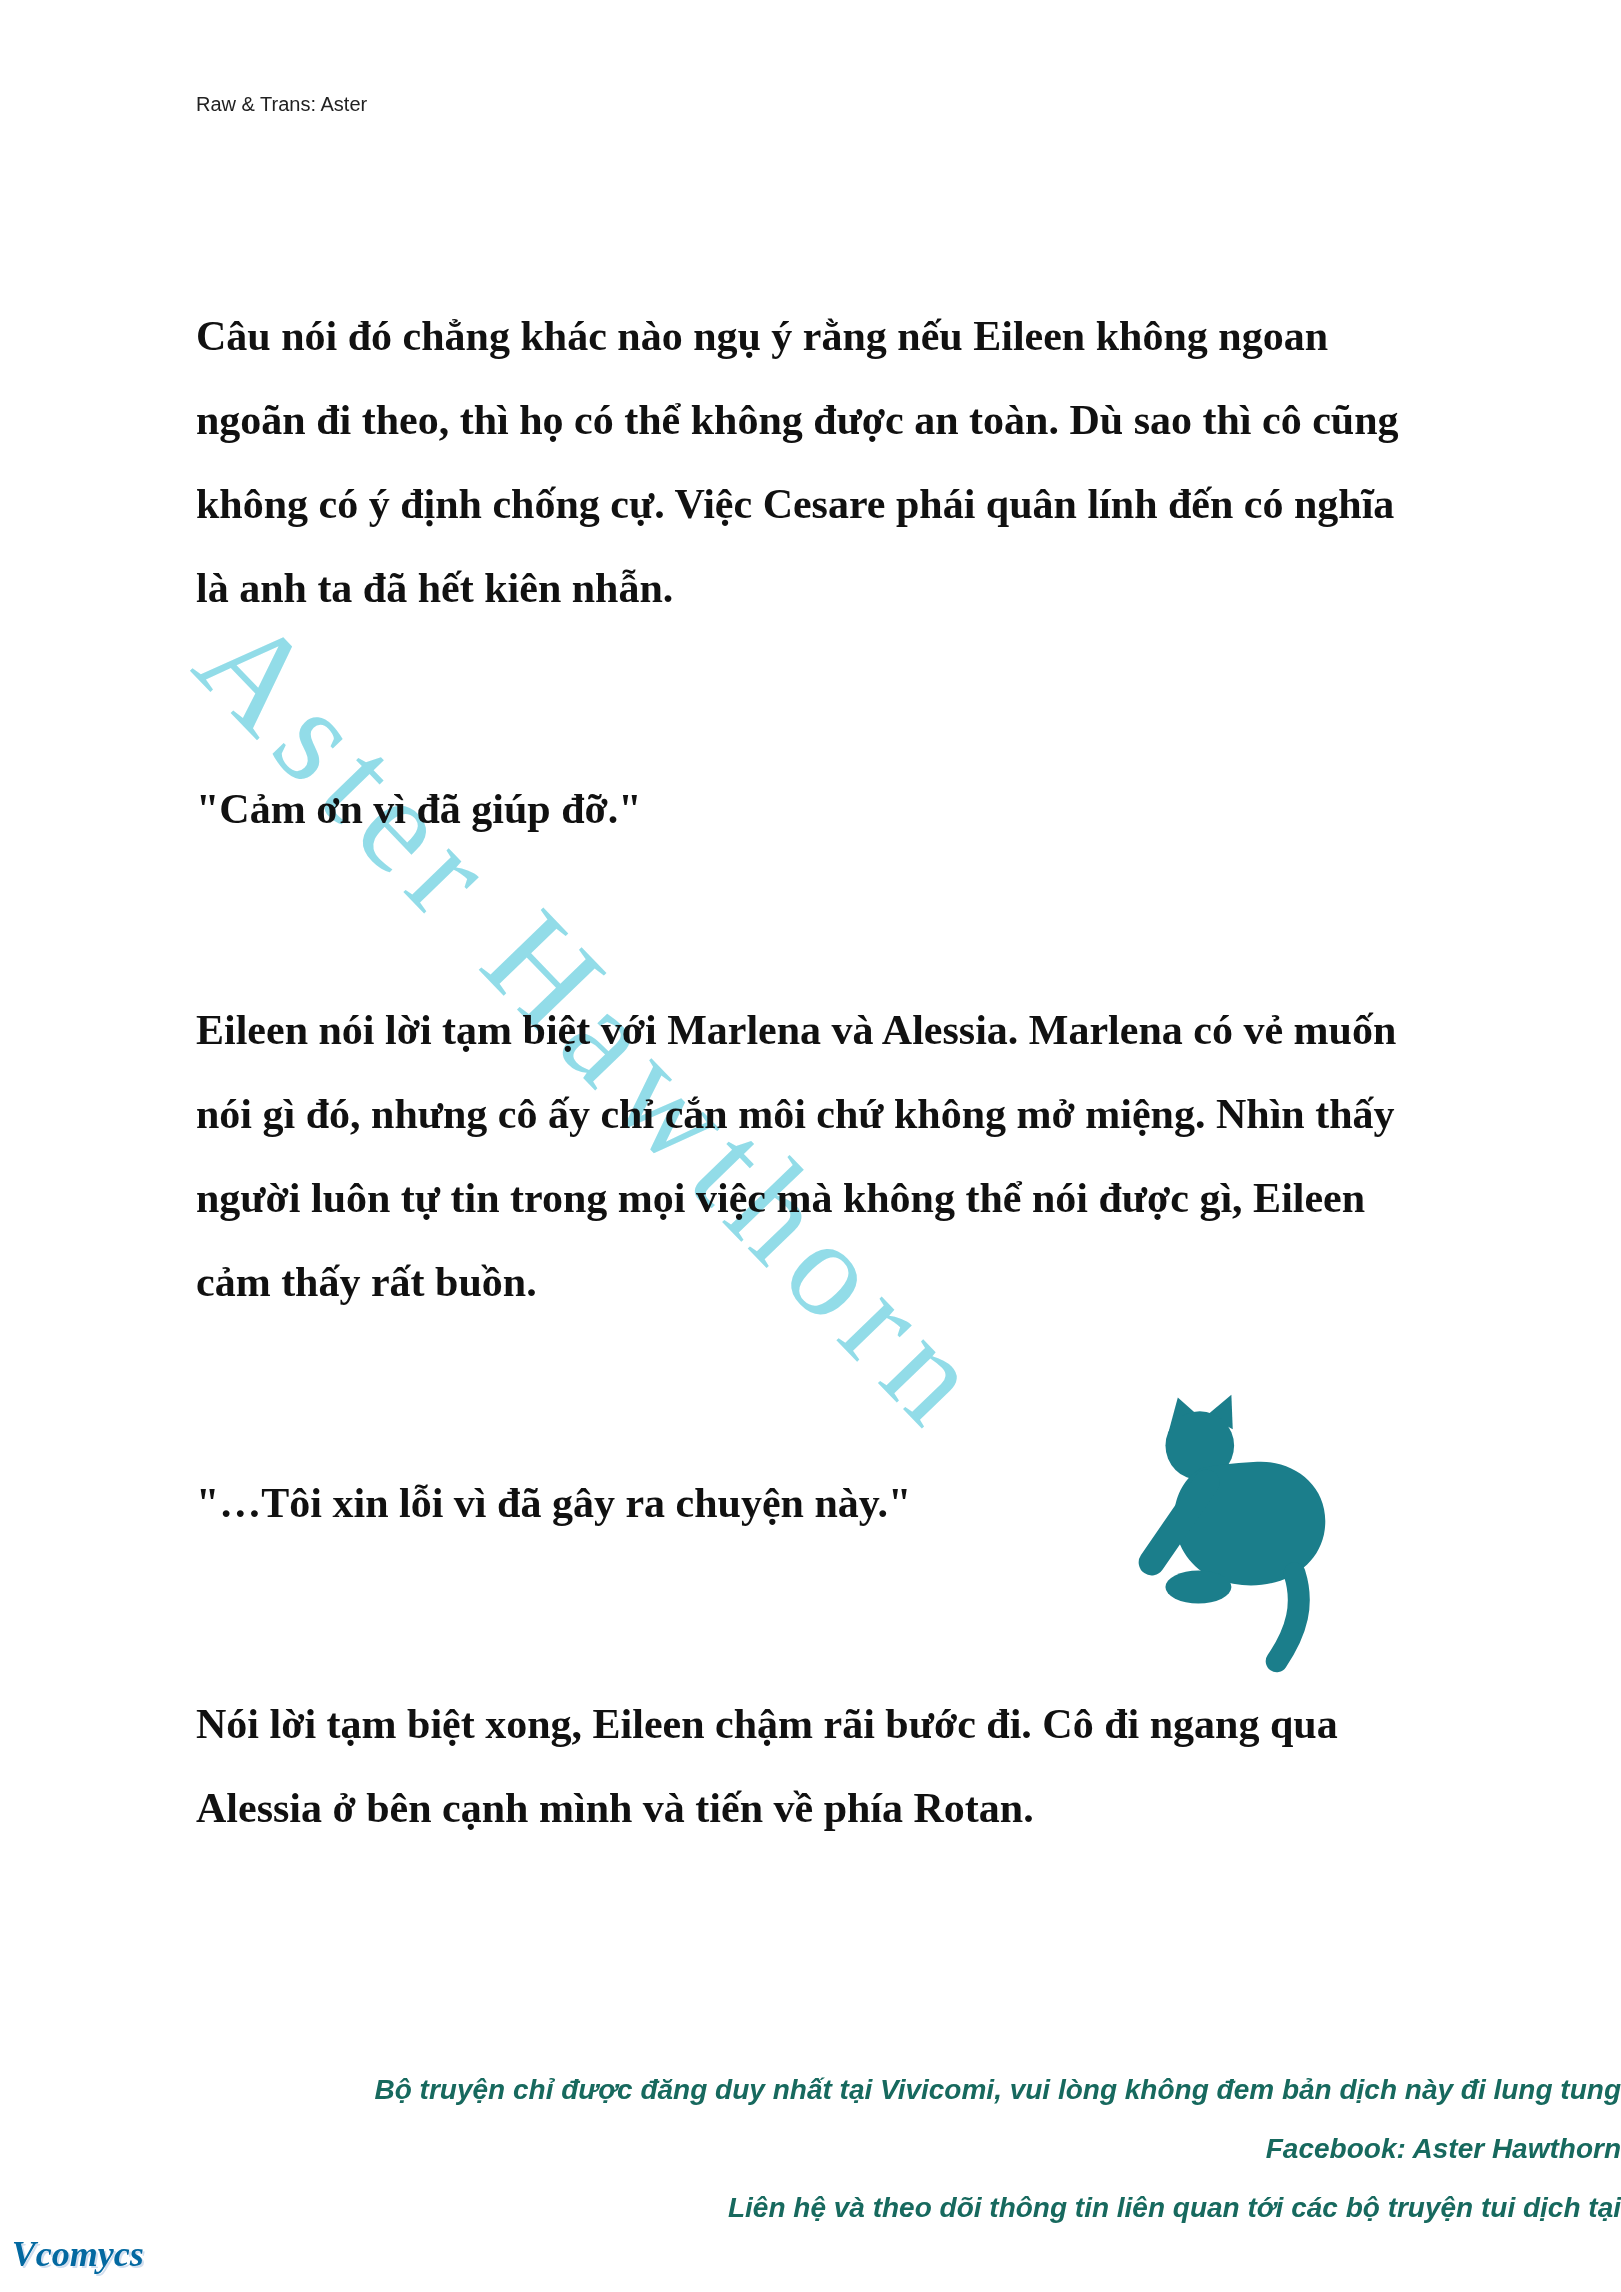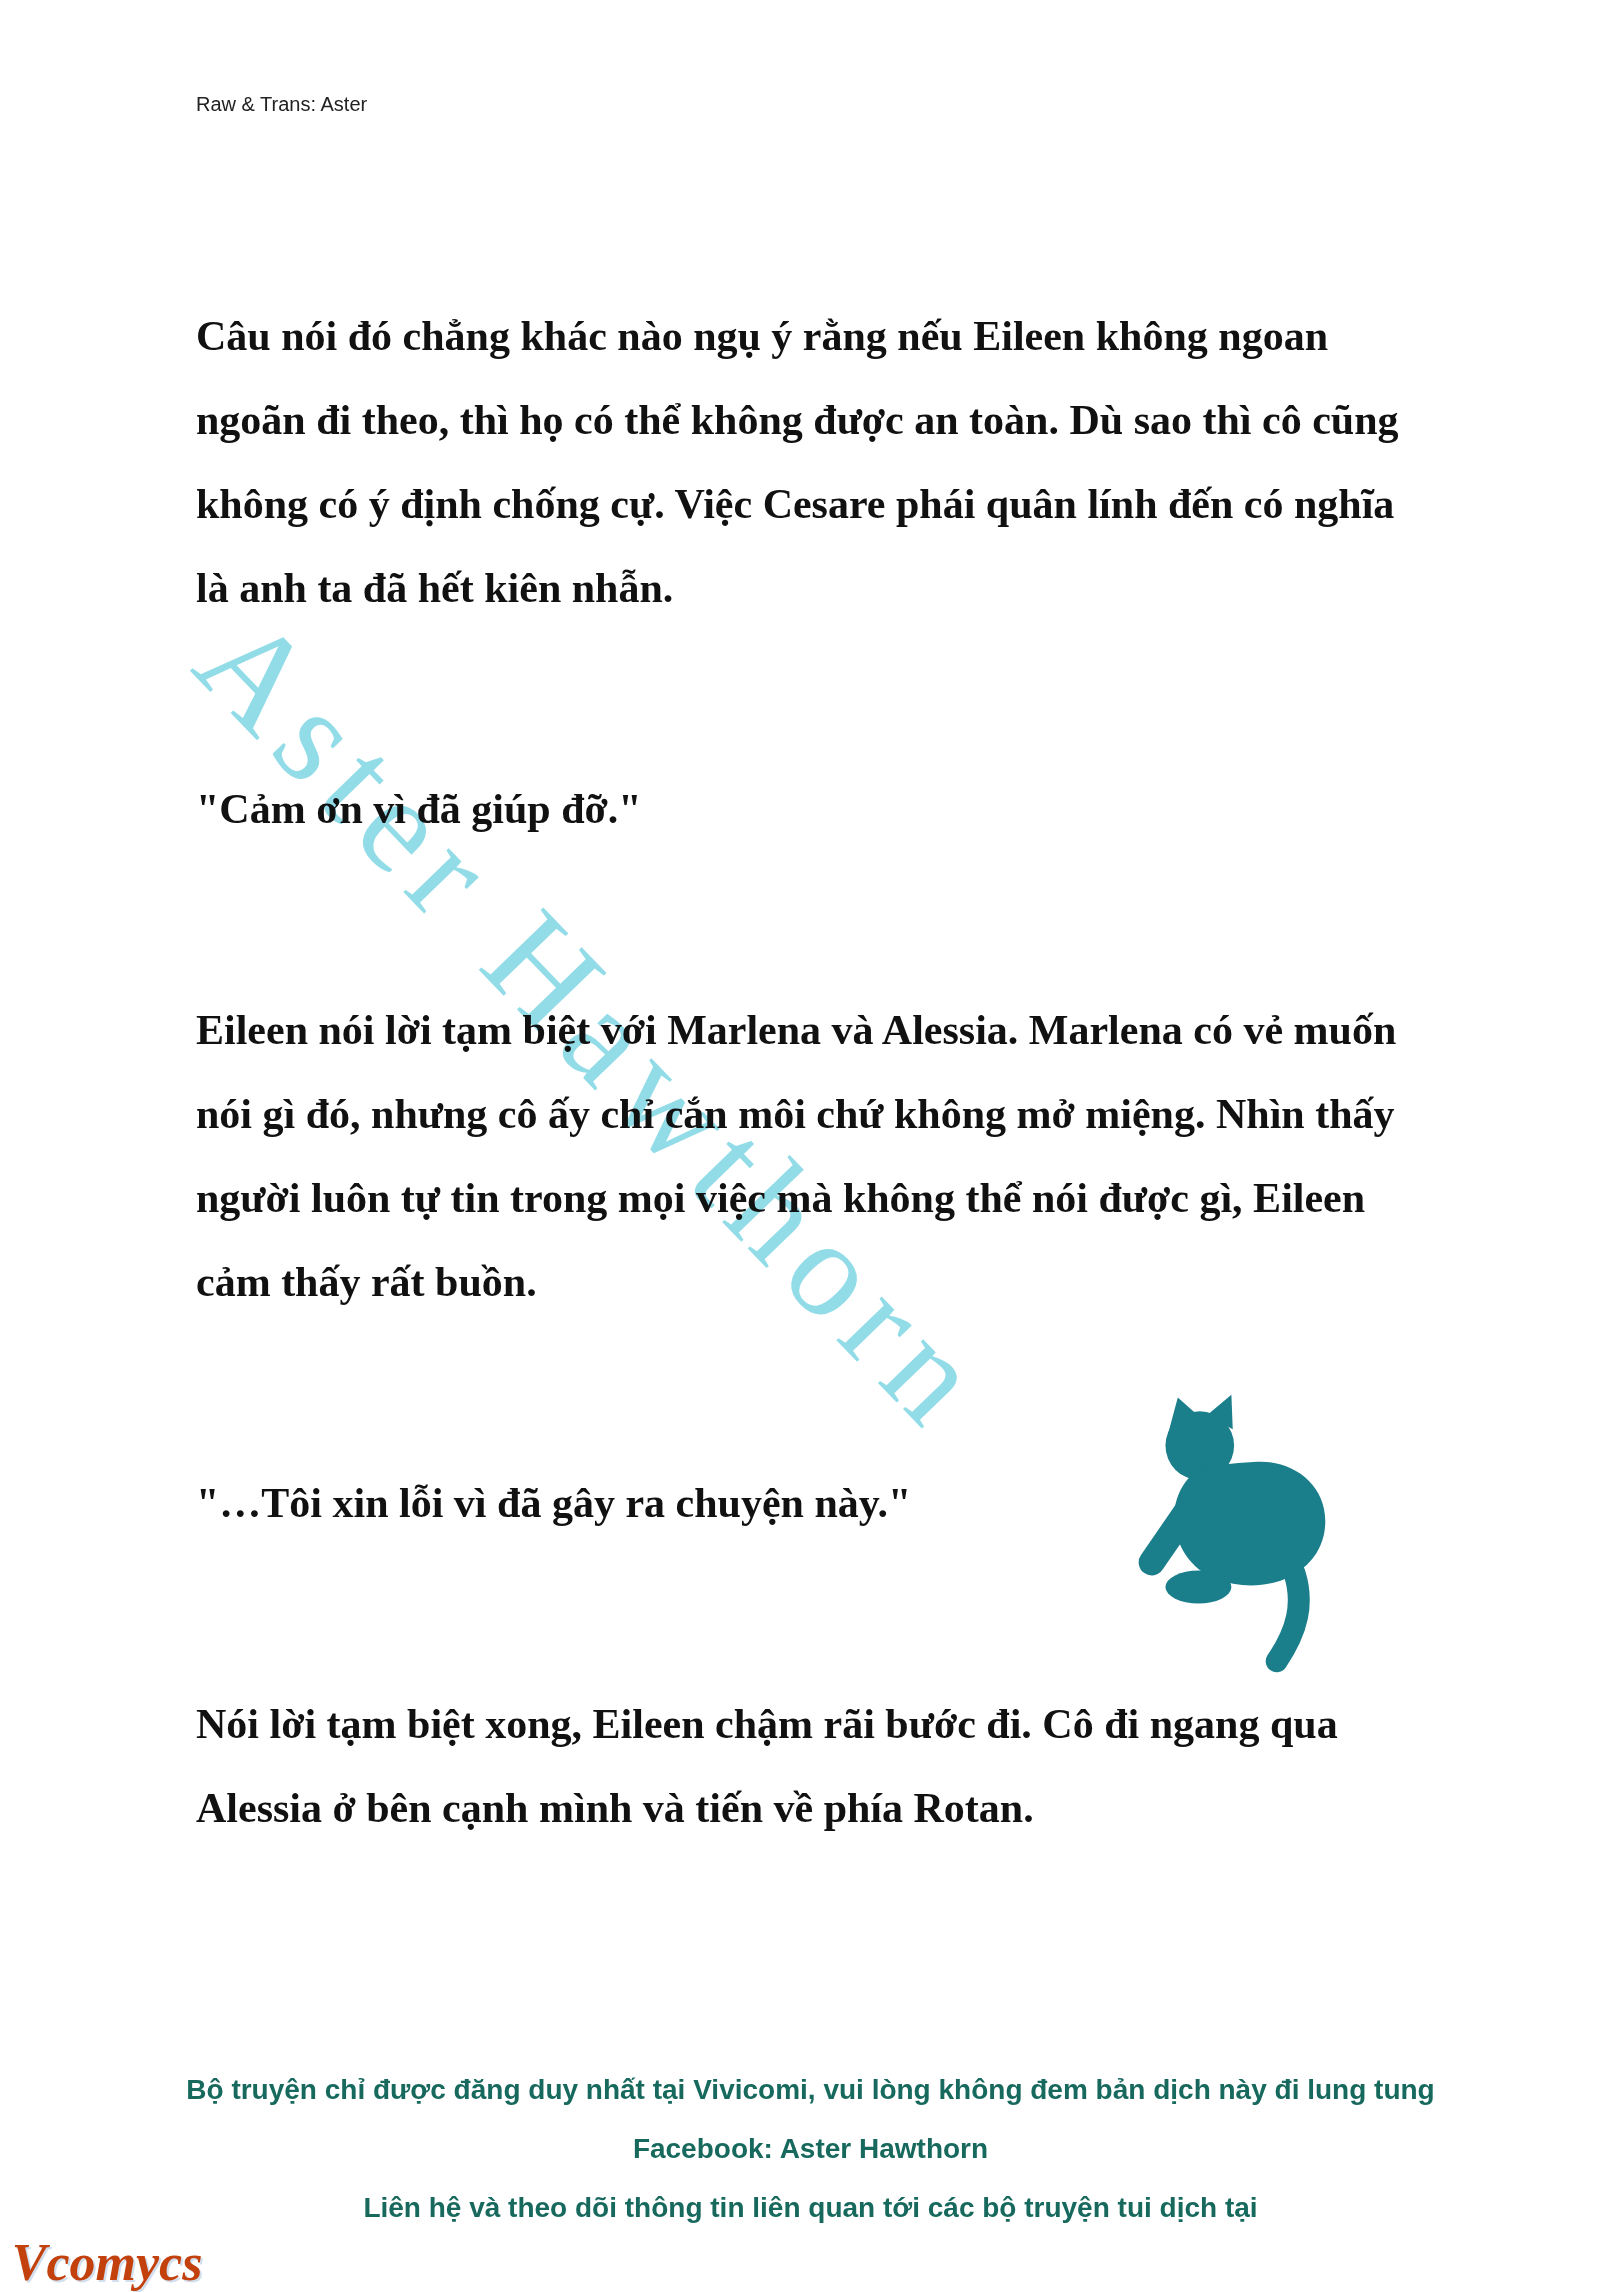--- a/index.html
+++ b/index.html
@@ -61,37 +61,38 @@
     top: 1392px;
     width: 206px;
     height: 294px;
     z-index: 2;
   }
   .page-footer {
     position: absolute;
     left: 0;
     top: 2060px;
     width: 100%;
-    text-align: center;
+    text-align: right;
     font-family: "Liberation Sans", sans-serif;
     font-size: 28px;
     font-weight: bold;
+    font-style: italic;
     color: #17695e;
     line-height: 59px;
     z-index: 2;
   }
   .vcomycs-logo {
     position: absolute;
     left: 11.8px;
     top: 2233px;
     font-family: "Liberation Serif", serif;
-    font-size: 52px;
+    font-size: 36px;
     font-style: italic;
     font-weight: bold;
-    color: #c2410c;
+    color: #0369a1;
     text-shadow: 2px 2px 0 #d2dfef;
     z-index: 2;
   }
 </style>
 </head>
 <body>
 
 <div class="page">
 
   <div class="header-credit">Raw &amp; Trans: Aster</div>

